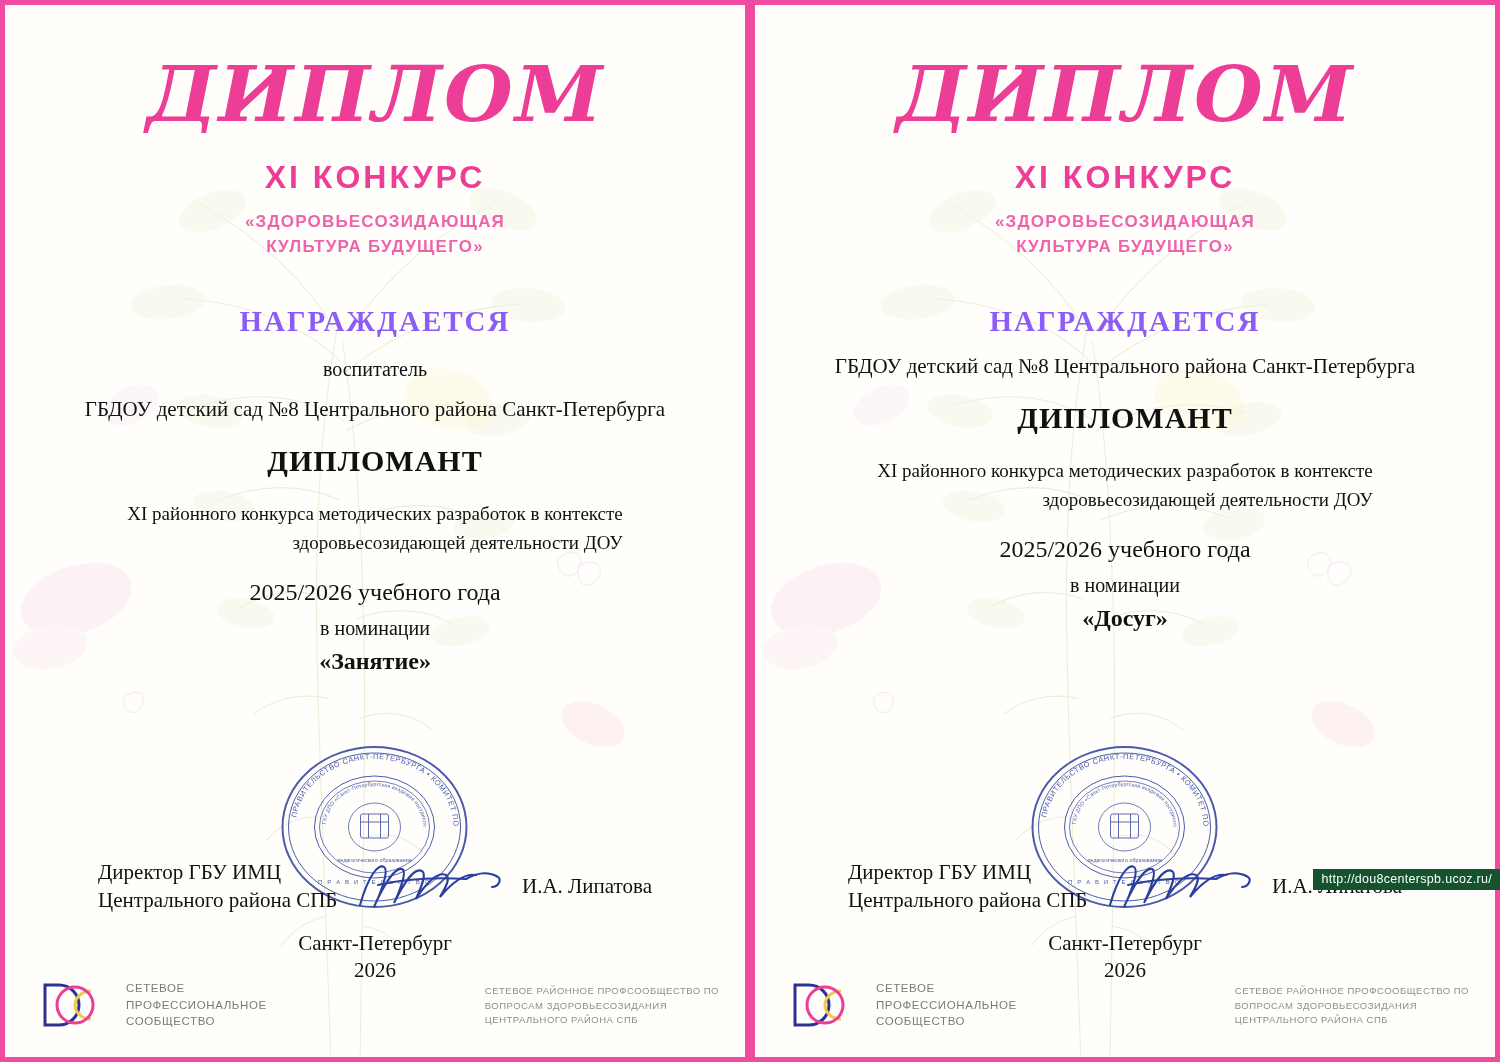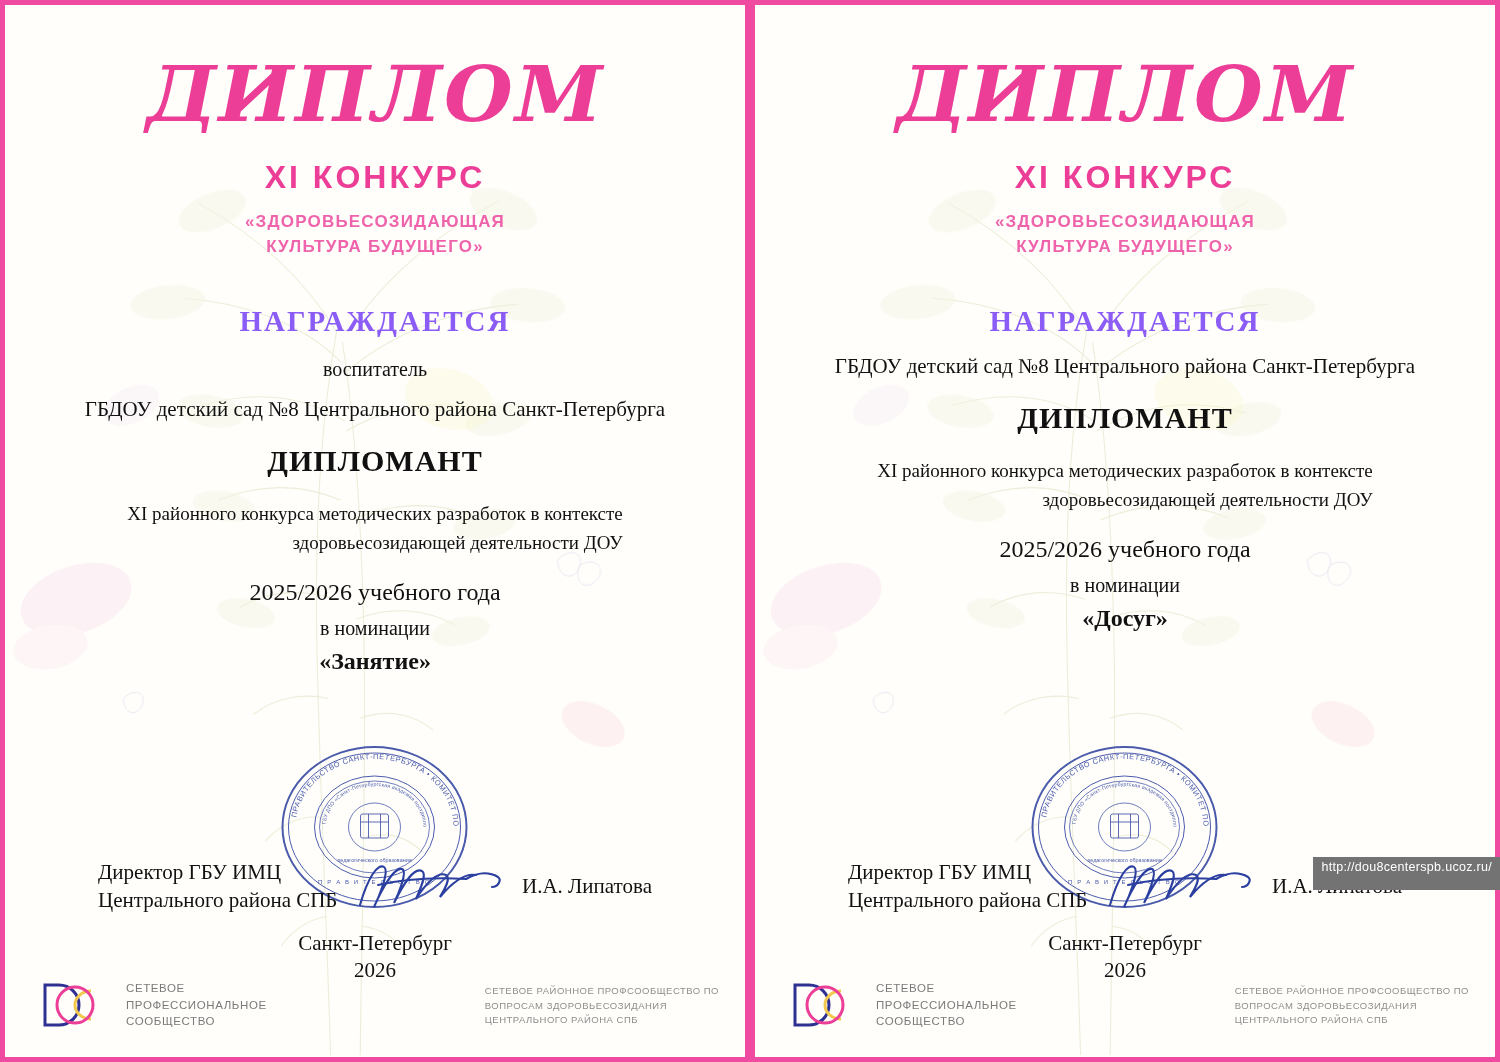--- a/index.html
+++ b/index.html
@@ -208,25 +208,25 @@
     font-size:9.5px;
     letter-spacing:.5px;
     line-height:1.5;
     color:#8d8d8d;
     text-align:left;
     z-index:3;
   }
   .watermark{
     position:absolute;
     right:0;bottom:0;
-    background:#737373;
+    background:#14532d;
     color:#fff;
     font-family:"Liberation Sans", sans-serif;
     font-size:12.5px;
-    padding:3px 8px 16px 8px;
+    padding:3px 8px 4px 8px;
     letter-spacing:.3px;
     z-index:20;
   }
   .sig-svg{position:absolute;left:0;top:0;}
 </style>
 </head>
 <body>
 
 <div class="page">
 

